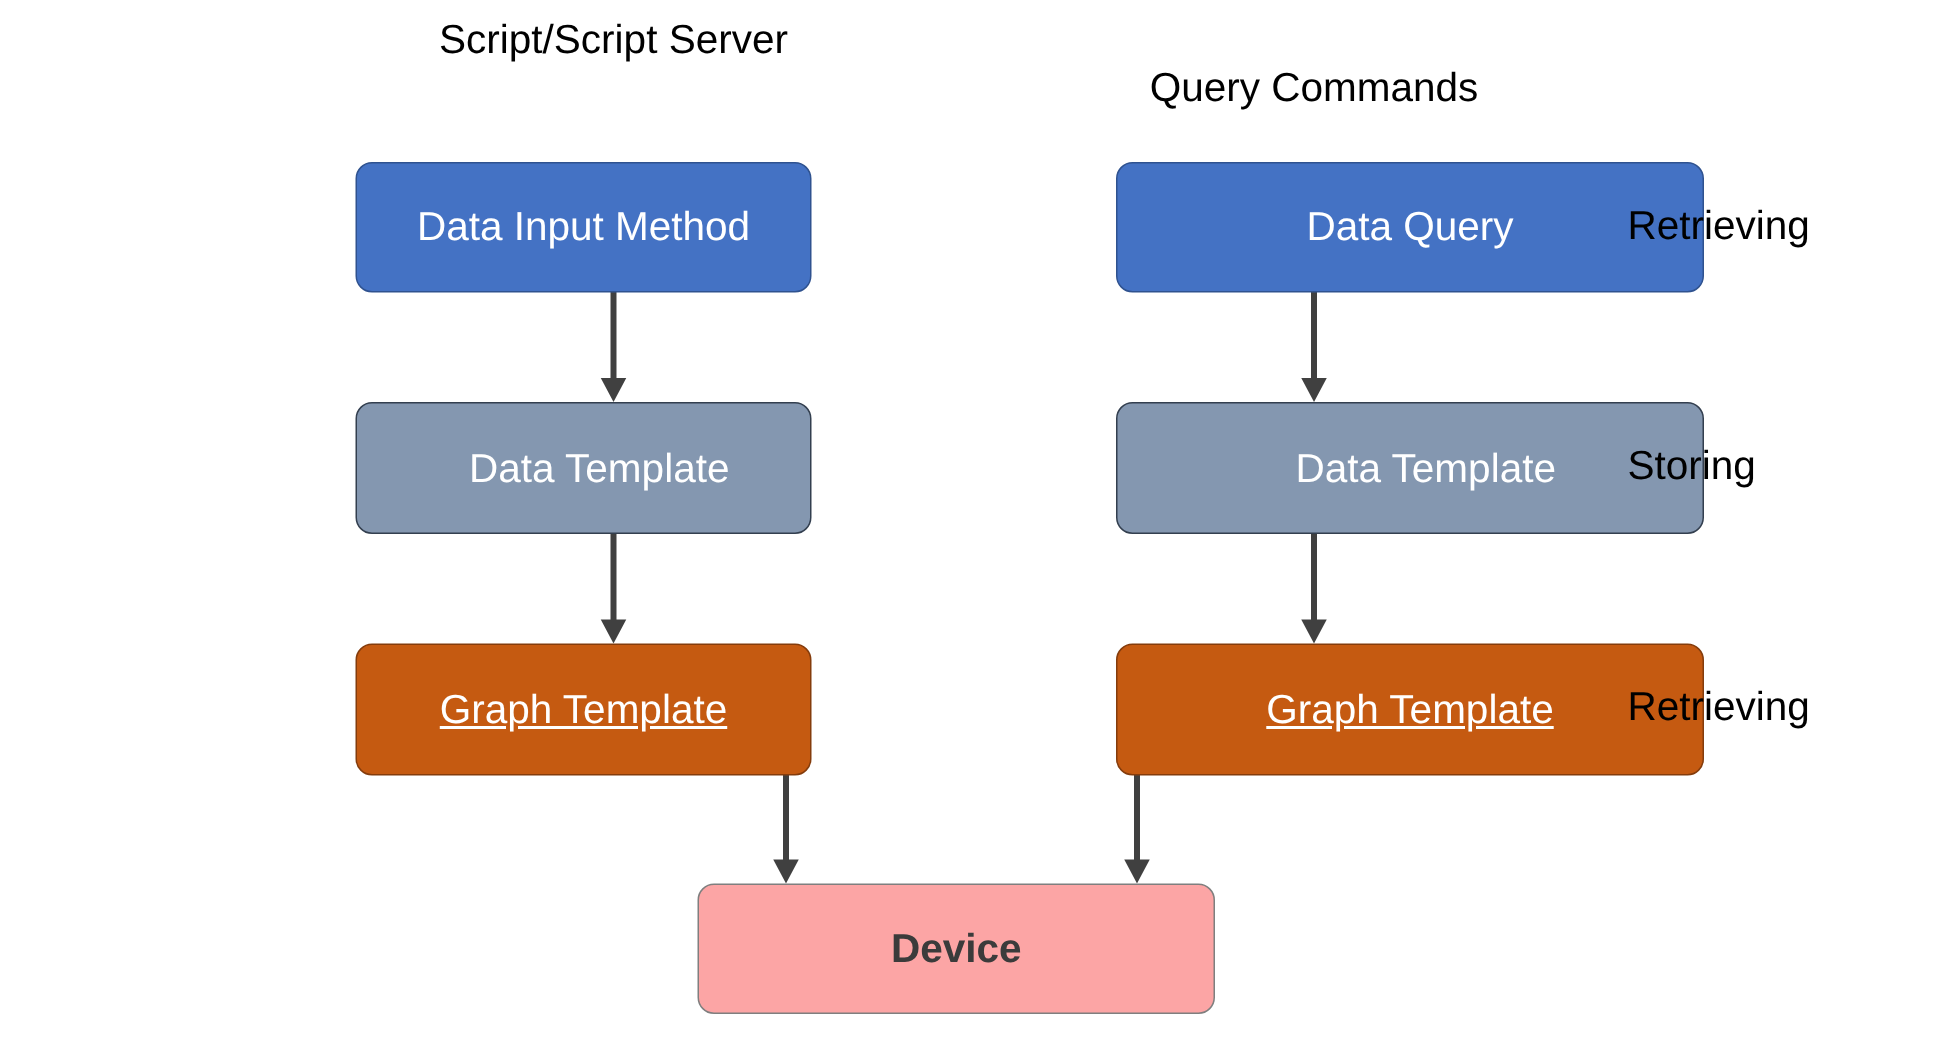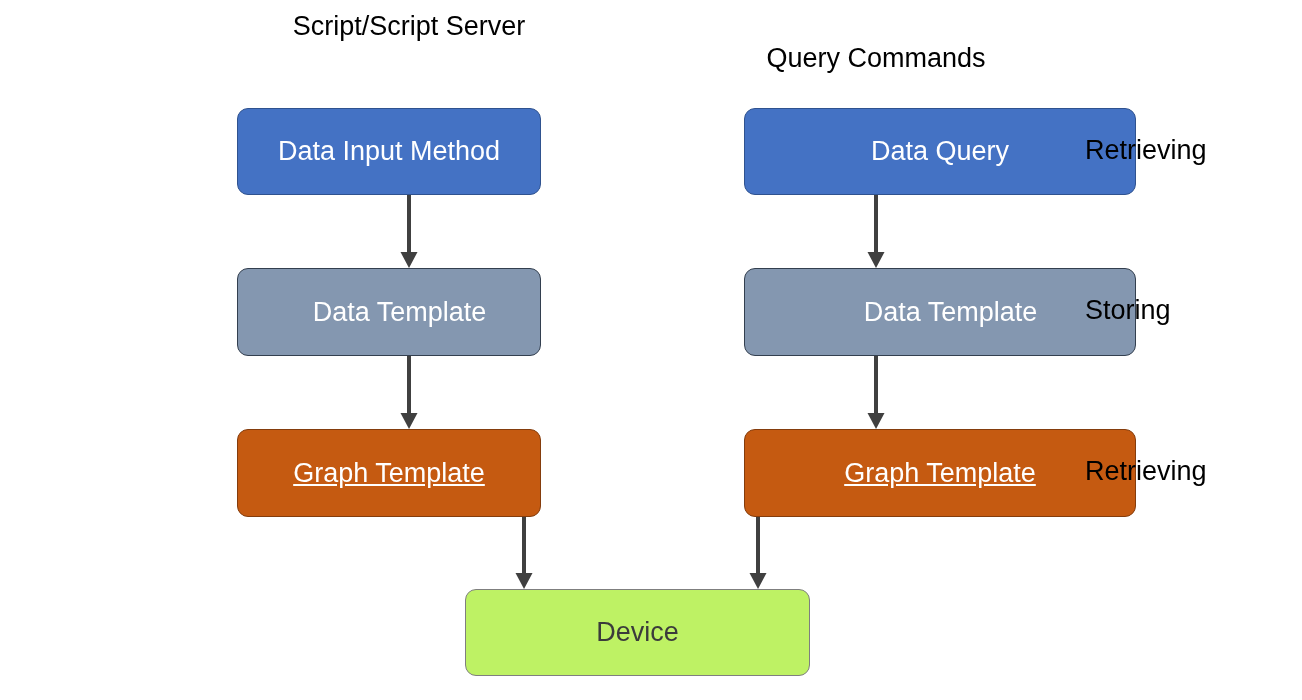--- a/index.html
+++ b/index.html
@@ -51,23 +51,24 @@
     border: 1.6px solid #333F4F;
     color: #ffffff;
   }
   .node-orange {
     background: #C55A11;
     border: 1.6px solid #843C0C;
     color: #ffffff;
     text-decoration: underline;
   }
   .node-device {
-    background: #bef264;
+    background: #fca5a5;
     border: 1.8px solid #7F7F7F;
     color: #3B3B3B;
+    font-weight: bold;
   }
 
   
   .col-left  { left: 237px; width: 304px; }
   .col-right { left: 744px; width: 392px; }
   .row-1 { top: 108px; height: 87px; }
   .row-2 { top: 268px; height: 88px; padding-left: 21px; }
   .row-3 { top: 429px; height: 88px; }
 
   #node-device {

